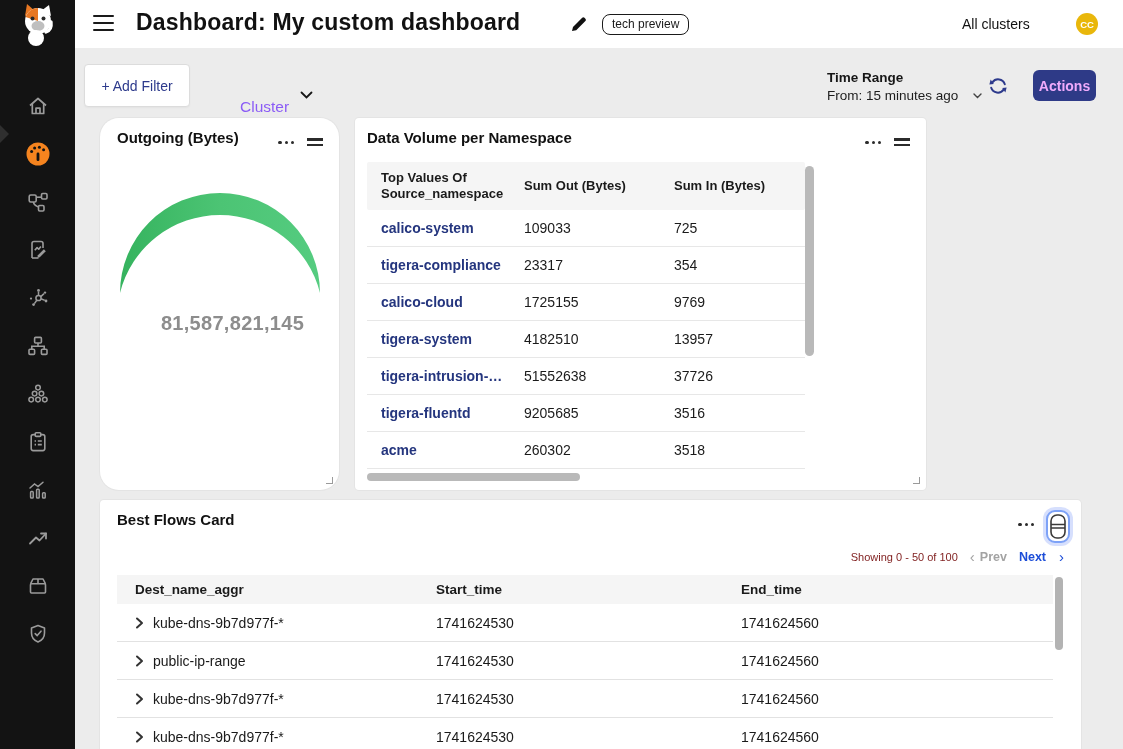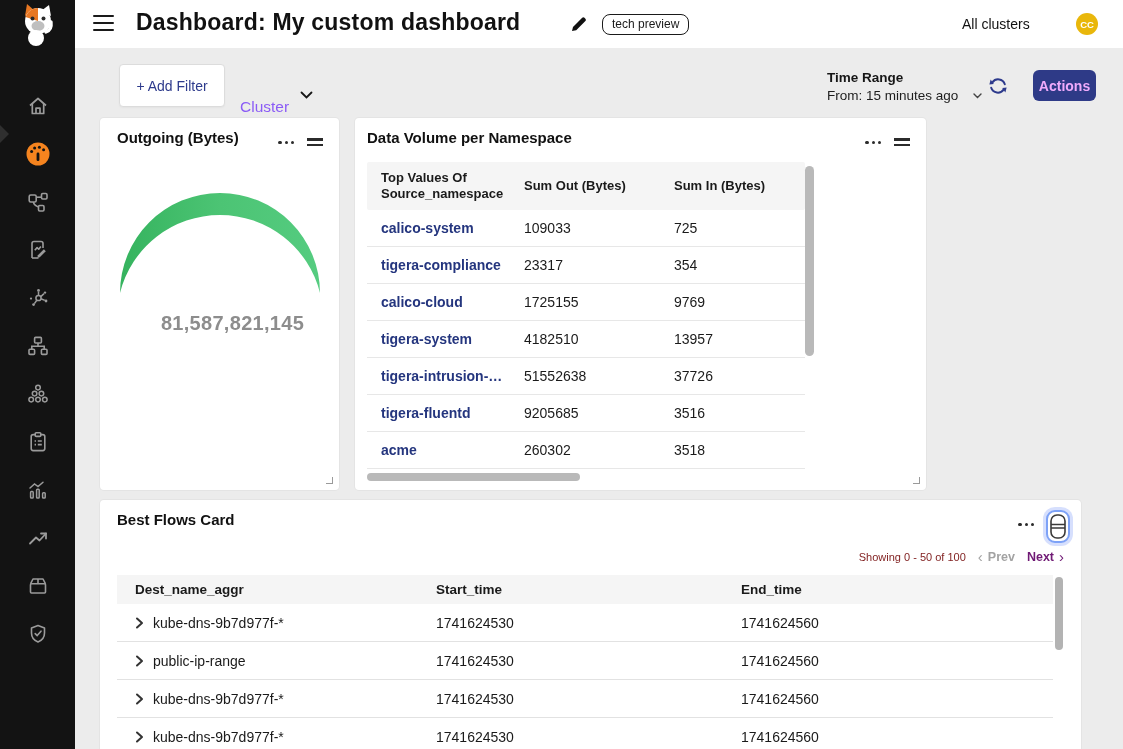--- a/index.html
+++ b/index.html
@@ -21,21 +21,21 @@
   .avatar{ position:absolute; left:1076px; top:13px; width:22px; height:22px; border-radius:50%;
     background:#E9B70B; color:#fff; font-size:9.5px; font-weight:700; display:flex; align-items:center; justify-content:center;}
   
   .sidebar{ position:absolute; left:0; top:48px; width:75px; height:701px; background:#131313; z-index:4;}
   .nav-list{ padding-top:34px;}
   .nav-item{ height:48px; display:flex; align-items:center; justify-content:center; cursor:pointer;}
   .nav-item svg{ display:block;}
   .fold{ position:absolute; left:0; top:77px; width:0; height:0;
     border-top:9px solid transparent; border-bottom:9px solid transparent; border-left:9px solid #2f2f2f;}
   
-  .btn-add-filter{ position:absolute; left:119px; top:64px; width:106px; height:43px; background:#fff;
+  .btn-add-filter{ position:absolute; left:84px; top:64px; width:106px; height:43px; background:#fff;
     border:1px solid #dcdcdc; border-radius:4px; box-shadow:0 1px 2px rgba(0,0,0,.04);
     color:#2D3A8C; font-size:14px; font-weight:500; display:flex; align-items:center; justify-content:center; cursor:pointer;}
   .cluster-select{ position:absolute; left:240px; top:74px; display:flex; align-items:center; gap:11px; cursor:pointer;}
   .cluster-select .lbl{ font-size:15.5px; color:#8b5cf6;margin-top:24px;}
   .time-range{ position:absolute; left:827px; top:70px;}
   .time-range .tr-label{ font-size:13.5px; font-weight:700; color:#161616;}
   .tr-value{ font-size:13.5px; color:#1d1d1d; margin-top:3px; display:flex; align-items:center; gap:15px; cursor:pointer;justify-content:space-between;}
   .refresh-btn{ position:absolute; left:987px; top:75px; width:22px; height:22px; cursor:pointer;}
   .btn-actions{ position:absolute; left:1033px; top:70px; width:63px; height:31px; background:#2E3A87; border:none;
     border-radius:6px; color:#f0abfc; font-size:14px; font-weight:600; font-family:"Liberation Sans",sans-serif;
@@ -43,21 +43,21 @@
   
   .card{ position:absolute; background:#fff; border-radius:4px; box-shadow:0 0 0 1px #e4e4e4;}
   .card-title{ position:absolute; left:17px; top:11px; font-size:15px; font-weight:700; color:#111;}
   .card-icons{ position:absolute; top:15px; right:16px; display:flex; align-items:center; gap:13px;}
   .dots-icon{ display:flex; gap:3px; cursor:pointer; padding:3px 0;}
   .dots-icon i{ width:3.2px; height:3.2px; border-radius:50%; background:#2b2b2b;}
   .drag-icon{ cursor:grab; padding:2px 0;}
   .drag-icon i{ display:block; width:16px; height:2.2px; background:#2b2b2b; margin:3.4px 0;}
   .resize-corner{ position:absolute; right:6px; bottom:6px; width:7px; height:7px;
     border-right:1.6px solid #9a9a9a; border-bottom:1.6px solid #9a9a9a; cursor:nwse-resize;}
-  .card-outgoing{ left:100px; top:118px; width:239px; height:372px;}
+  .card-outgoing{ left:100px; top:118px; width:239px; height:372px;border-radius:19px;}
   .gauge-svg{ position:absolute; left:0; top:55px;}
   .gauge-value{ position:absolute; left:13px; top:194px; width:100%; text-align:center;
     font-size:20px; font-weight:700; color:#8d8d8d; letter-spacing:.3px;}
   .card-namespace{ left:355px; top:118px; width:571px; height:372px;}
   .ns-table{ position:absolute; left:12px; top:44px; width:438px;}
   .ns-head{ display:grid; grid-template-columns:143px 150px 1fr; background:#f5f5f5; height:48px; border-radius:2px;}
   .ns-head > div{ display:flex; align-items:center; padding-left:14px; font-size:13px; font-weight:700; color:#1a1a1a; line-height:1.25;}
   .ns-row{ display:grid; grid-template-columns:143px 150px 1fr; height:37px; border-bottom:1px solid #e7e7e7;}
   .ns-row > div{ display:flex; align-items:center; padding-left:14px; font-size:14px; color:#1a1a1a; white-space:nowrap; overflow:hidden;}
   .ns-link{ color:#24357E; font-weight:700; text-decoration:none; cursor:pointer; overflow:hidden; text-overflow:ellipsis; max-width:126px; display:inline-block;}
@@ -66,21 +66,21 @@
   .ns-hscroll{ position:absolute; left:12px; top:355px; width:438px; height:8px;}
   .ns-hscroll .thumb{ position:absolute; left:0; top:0; width:213px; height:8px; background:#b9b9b9; border-radius:4px;}
   .card-flows{ left:100px; top:500px; width:981px; height:260px;}
   .flows-icons{ position:absolute; top:10px; right:11px; display:flex; align-items:flex-start; gap:12px;}
   .flows-icons .dots-icon{ margin-top:10px;}
   .drag-focus{ width:24px; height:33px; border:2px solid #7da2f7; border-radius:9px;
     box-shadow:0 0 0 3px rgba(120,150,250,.30); background:#fff; display:flex; align-items:center; justify-content:center; cursor:grab;}
   .pager{ position:absolute; top:49px; right:17px; display:flex; align-items:center; gap:12px;}
   .showing{ font-size:11px; color:#7f1d1d;}
   .pg-prev{ display:flex; align-items:center; gap:5px; color:#a3a3a3; font-size:12.5px; font-weight:700; cursor:default;}
-  .pg-next{ display:flex; align-items:center; gap:5px; color:#701a75; font-size:12.5px; font-weight:700; cursor:pointer;}
+  .pg-next{ display:flex; align-items:center; gap:13px; color:#1d4ed8; font-size:12.5px; font-weight:700; cursor:pointer;}
   .pg-chev{ font-size:15px; font-weight:400; line-height:1;}
   .fl-table{ position:absolute; left:17px; top:75px; width:936px;}
   .fl-head{ display:grid; grid-template-columns:301px 305px 1fr; background:#f5f5f5; height:29px;}
   .fl-head > div{ display:flex; align-items:center; padding-left:18px; font-size:13.5px; font-weight:700; color:#1a1a1a;}
   .fl-row{ display:grid; grid-template-columns:301px 305px 1fr; height:38px; border-bottom:1px solid #e2e2e2;}
   .fl-row > div{ display:flex; align-items:center; padding-left:18px; font-size:14px; color:#1a1a1a;}
   .fl-row .namecell{ gap:9px;}
   .row-chev{ cursor:pointer; display:flex; align-items:center;}
   .fl-vscroll{ position:absolute; left:955px; top:77px; width:8px; height:170px;}
   .fl-vscroll .thumb{ position:absolute; left:0; top:0; width:8px; height:73px; background:#b3b3b3; border-radius:4px;}

